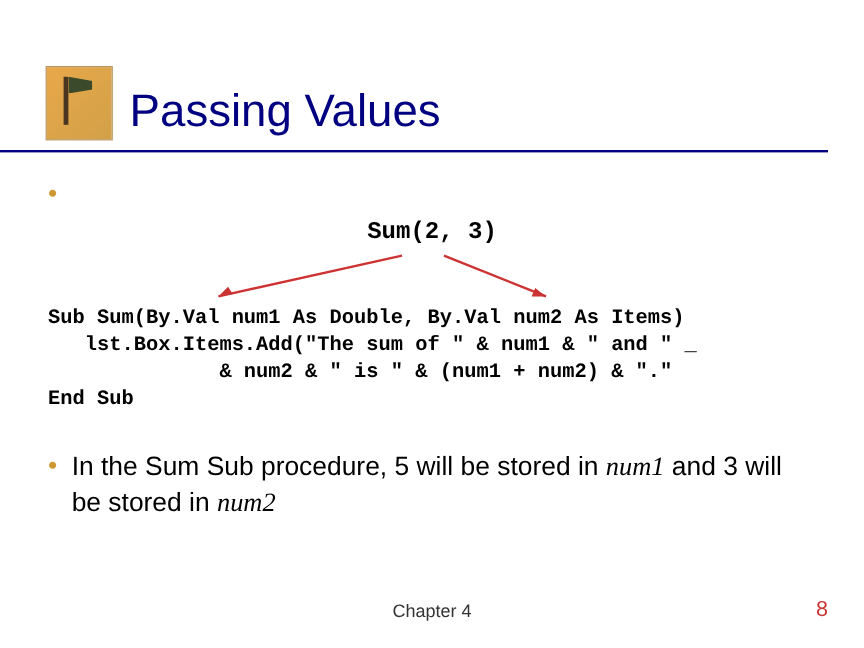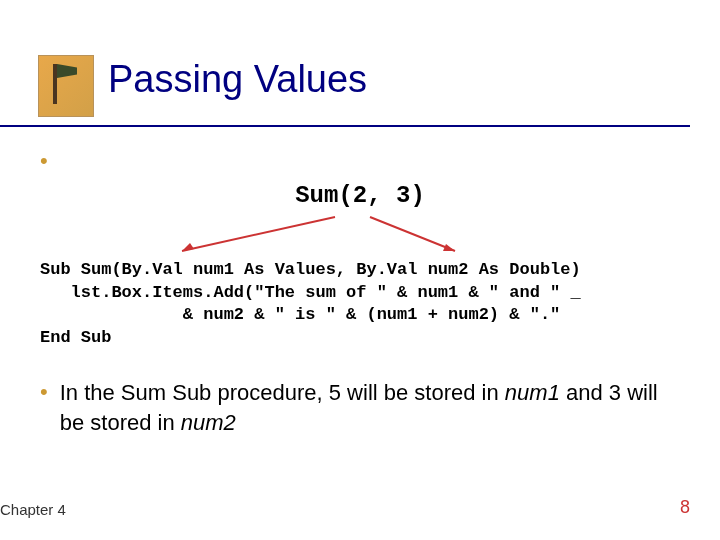--- a/index.html
+++ b/index.html
@@ -42,21 +42,21 @@
     top: 0;
     width: 20px;
     height: 14px;
     background: #3a4a2a;
     clip-path: polygon(0 0, 100% 25%, 100% 75%, 0 100%);
   }
   .title {
     font-size: 38px;
     color: #000080;
     font-weight: normal;
-    margin-bottom: 16px;
+    margin-bottom: 2px;
   }
   .content {
     padding: 20px 40px 0 40px;
   }
   .bullet {
     display: flex;
     align-items: flex-start;
     margin-bottom: 6px;
   }
   .bullet-dot {
@@ -66,45 +66,46 @@
     line-height: 1.3;
   }
   .bullet-text {
     font-size: 22px;
     color: #000;
     line-height: 1.35;
   }
   .code-call {
     font-family: "Courier New", monospace;
     font-weight: bold;
-    font-size: 24px;
+    font-size: 20px;
     text-align: center;
     margin: 4px auto 12px auto;
     color: #000;
   }
   .arrows {
     position: relative;
     height: 38px;
     width: 100%;
   }
   .code-block {
     font-family: "Courier New", monospace;
     font-weight: bold;
     font-size: 17px;
     color: #000;
     line-height: 1.35;
     margin: 0 0 28px 0;
     white-space: pre;
   }
-  .italic { font-style: italic; }
+  .italic { font-style: italic; font-family: Liberation Serif, serif; }
   .footer-center {
     position: absolute;
     bottom: 22px;
     left: 0;
     width: 100%;
+    text-align: center;
     font-size: 15px;
     color: #333;
     margin-top: 33px;
   }
   .footer-right {
     position: absolute;
     bottom: 22px;
     right: 30px;
     font-size: 18px;
     color: #cc3333;
@@ -130,21 +131,21 @@
 
   <div class="arrows">
     <svg width="720" height="40" style="position:absolute;left:-40px;top:-6px">
       <line x1="335" y1="2" x2="182" y2="36" stroke="#cc3333" stroke-width="2"></line>
       <polygon points="182,36 190,28 194,34" fill="#cc3333"></polygon>
       <line x1="370" y1="2" x2="455" y2="36" stroke="#cc3333" stroke-width="2"></line>
       <polygon points="455,36 446,29 443,36" fill="#cc3333"></polygon>
     </svg>
   </div>
 
-  <div class="code-block"><span>Sub Sum(By.Val num1 As Values, By.Val num2 As Double)</span>
+  <div class="code-block"><span>Sub Sum(By.Val num1 As Double, By.Val num2 As Items)</span>
 <span>   lst.Box.Items.Add("The sum of " &amp; num1 &amp; " and " _</span>
 <span>              &amp; num2 &amp; " is " &amp; (num1 + num2) &amp; "."</span>
 <span>End Sub</span></div>
 
   <div class="bullet">
     <span class="bullet-dot">•</span>
     <span class="bullet-text"><span>In the Sum Sub procedure, 5 will be stored in </span><span class="italic">num1</span><span> and 3 will be stored in </span><span class="italic">num2</span></span>
   </div>
 
 </div>

